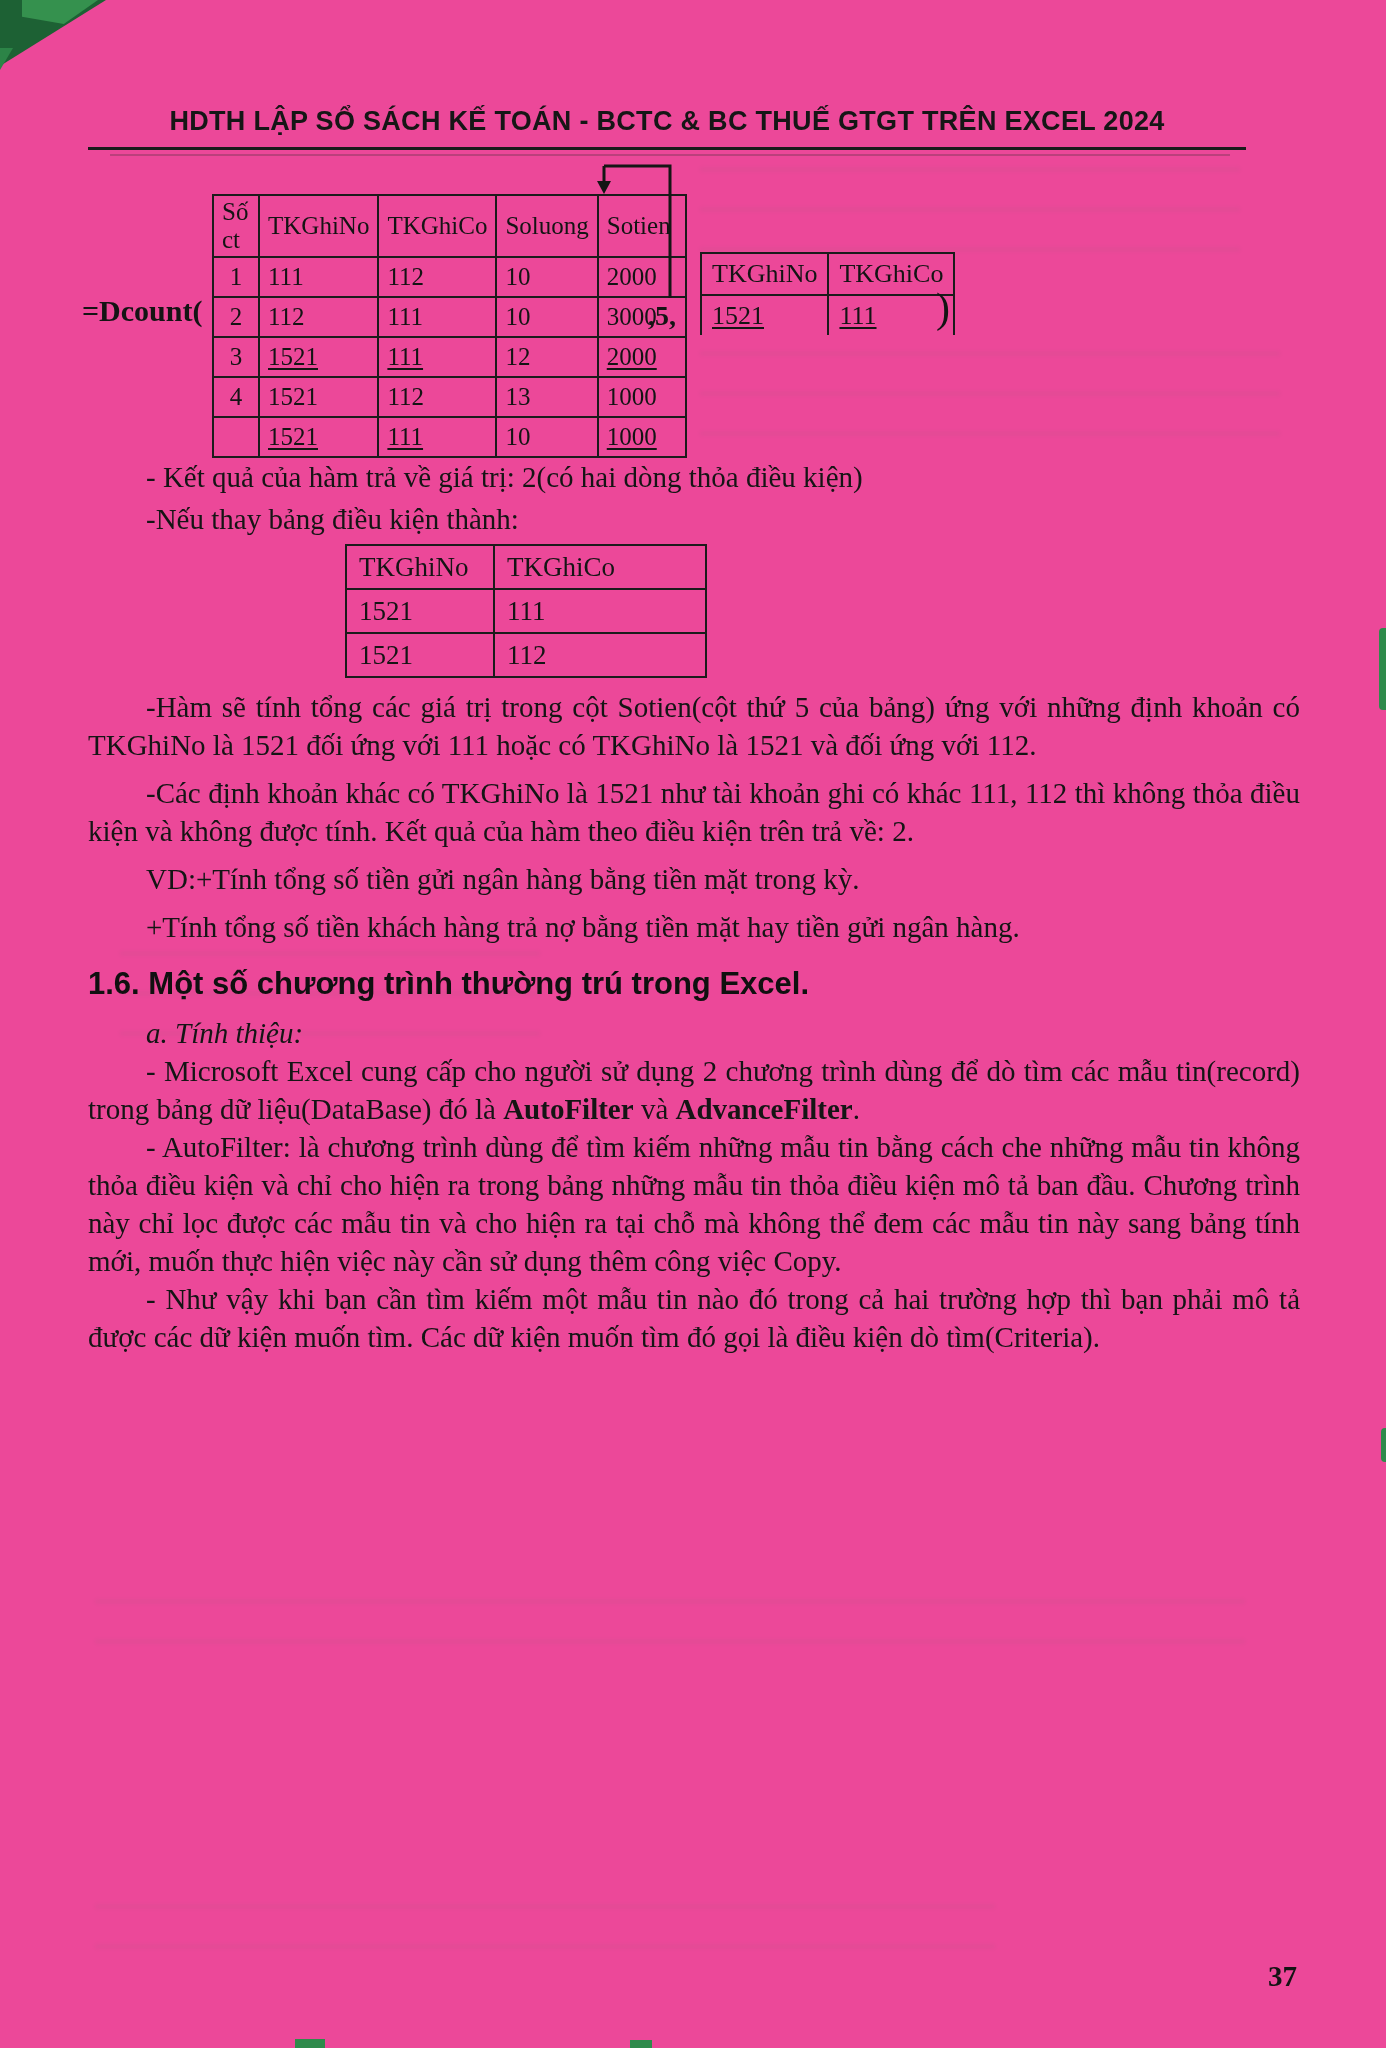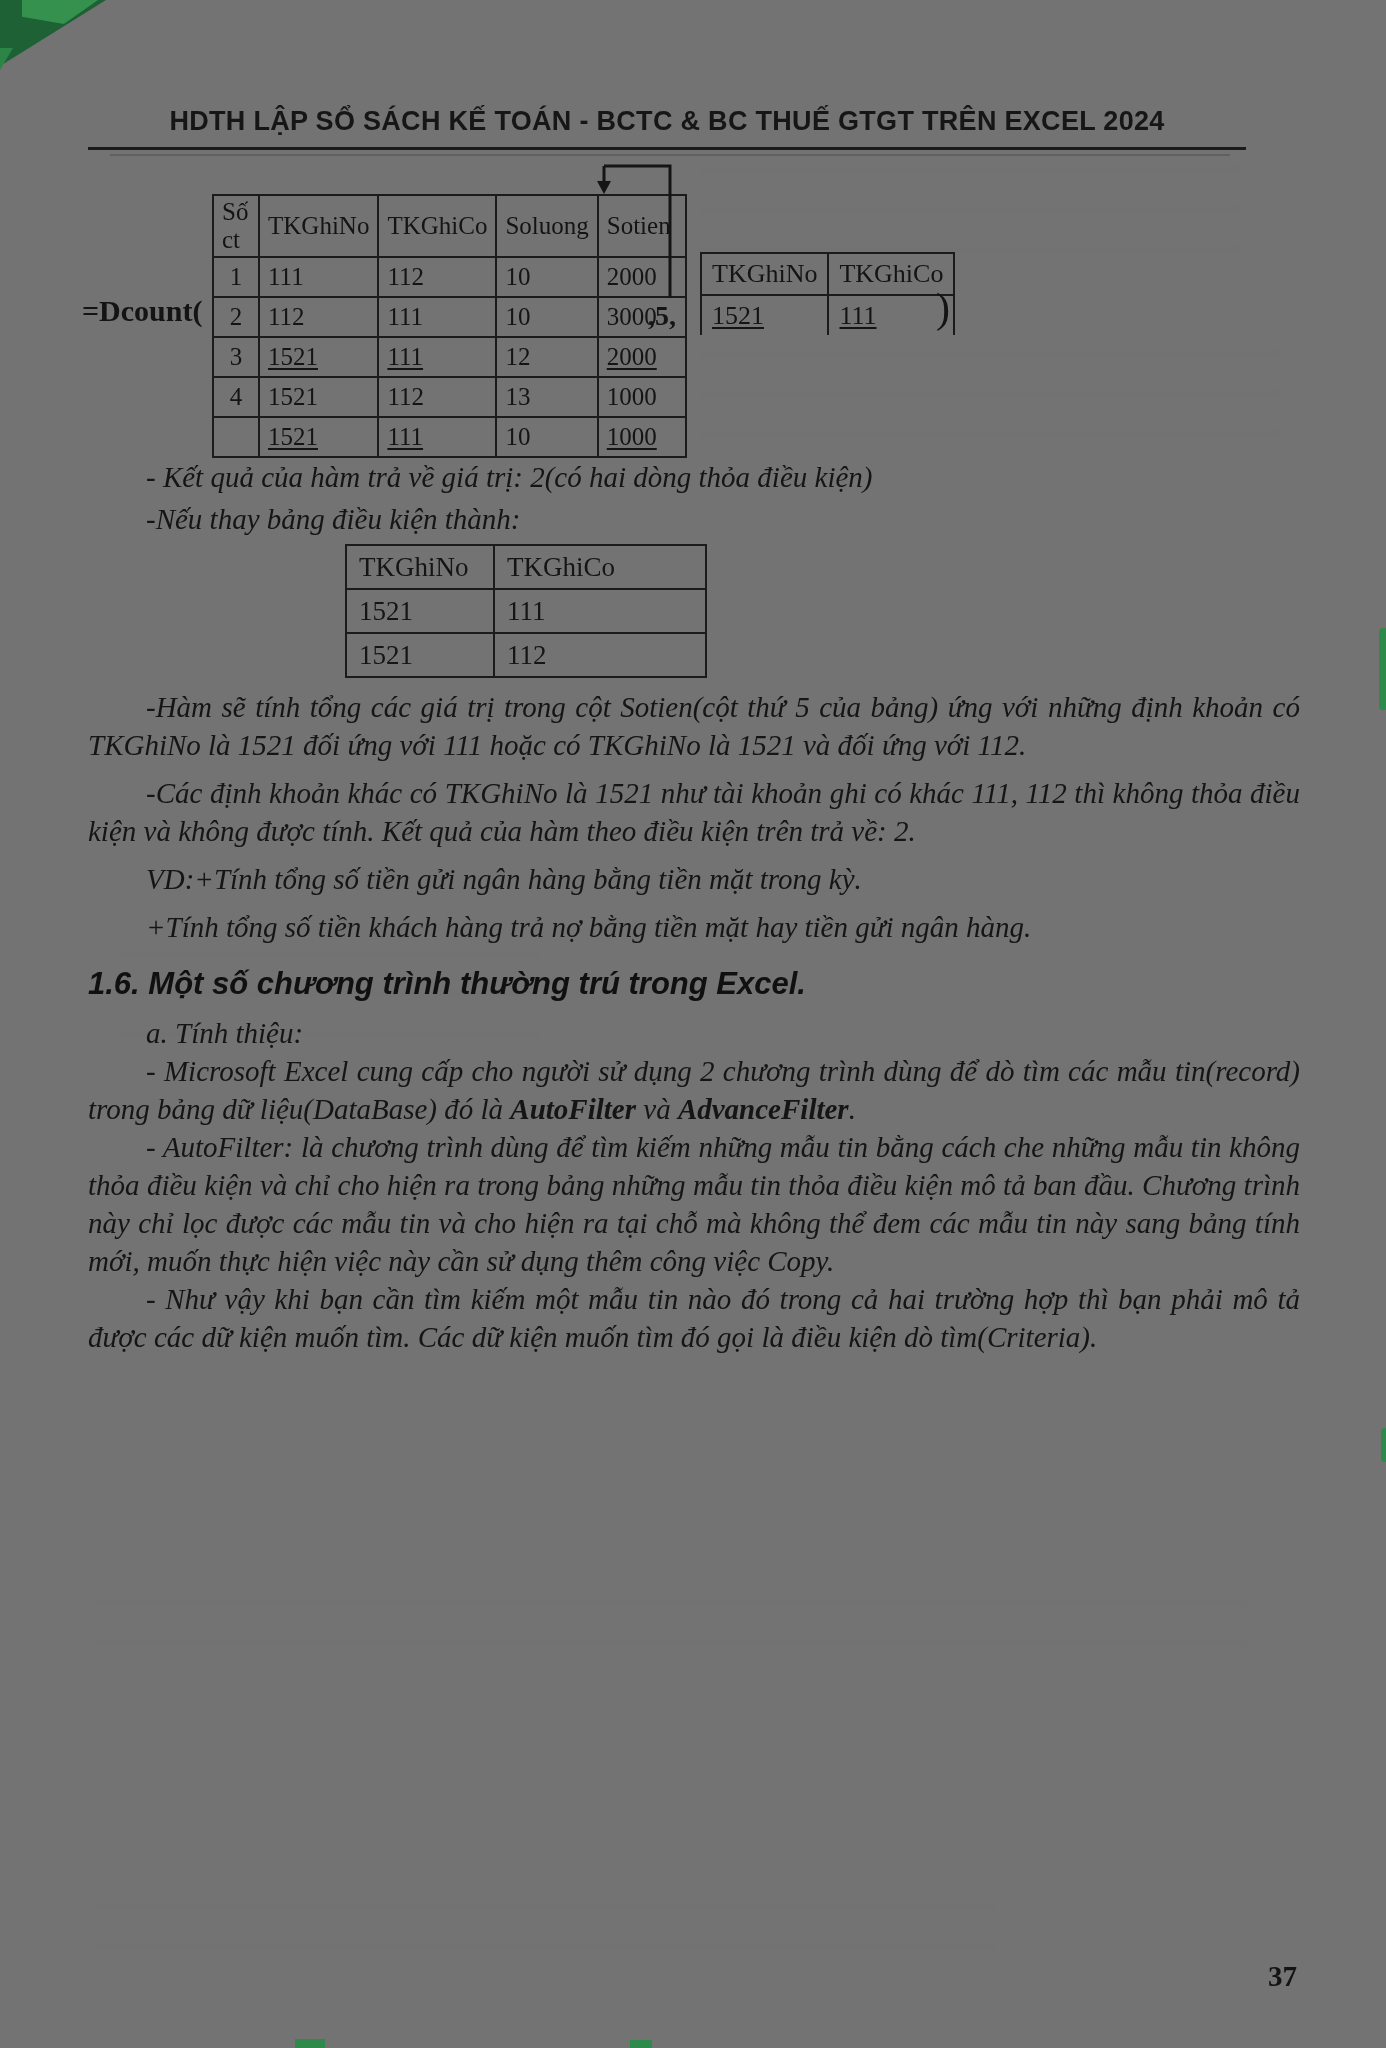--- a/index.html
+++ b/index.html
@@ -1,20 +1,20 @@
 <!DOCTYPE html>
 <html><head>
 <meta charset="utf-8">
 <title>Scanned book page</title>
 <style>
   * { margin:0; padding:0; box-sizing:border-box; }
   html,body { background:#e9e9e5; }
   .page {
     position:relative; width:1386px; height:2048px;
-    background:#737373; color:#141414; overflow:hidden;
+    background:#ec4899; color:#141414; overflow:hidden;
     font-family:"Liberation Serif", serif;
   }
 
   
   .header-title {
     position:absolute; left:88px; top:106px; width:1158px;
     text-align:center; font-family:"Liberation Sans", sans-serif;
     font-weight:bold; font-size:27px; letter-spacing:.3px; color:#161616;
     white-space:nowrap;
   }
@@ -56,21 +56,21 @@
   .crit-center th, .crit-center td {
     border:2.5px solid #1b1b1b; height:38px; text-align:left;
     padding:2px 12px; font-weight:normal;
   }
 
   
   .body-text {
     position:absolute; left:88px; top:458px; width:1212px;
     font-size:29px; line-height:38px; color:#151515;
   }
-  .body-text p { margin:0;font-style:italic; }
+  .body-text p { margin:0; }
   .pl     { padding-left:58px; }
   .indent { text-indent:58px; }
   .just   { text-align:justify; }
   .sp-xs  { margin-top:4px !important; }
   .sp-sm  { margin-top:10px !important; }
   .b      { font-weight:bold; }
 
   .sec-heading {
     font-family:"Liberation Sans", sans-serif; font-weight:bold;
     font-size:31px; line-height:44px; margin-top:16px !important; color:#101010;

